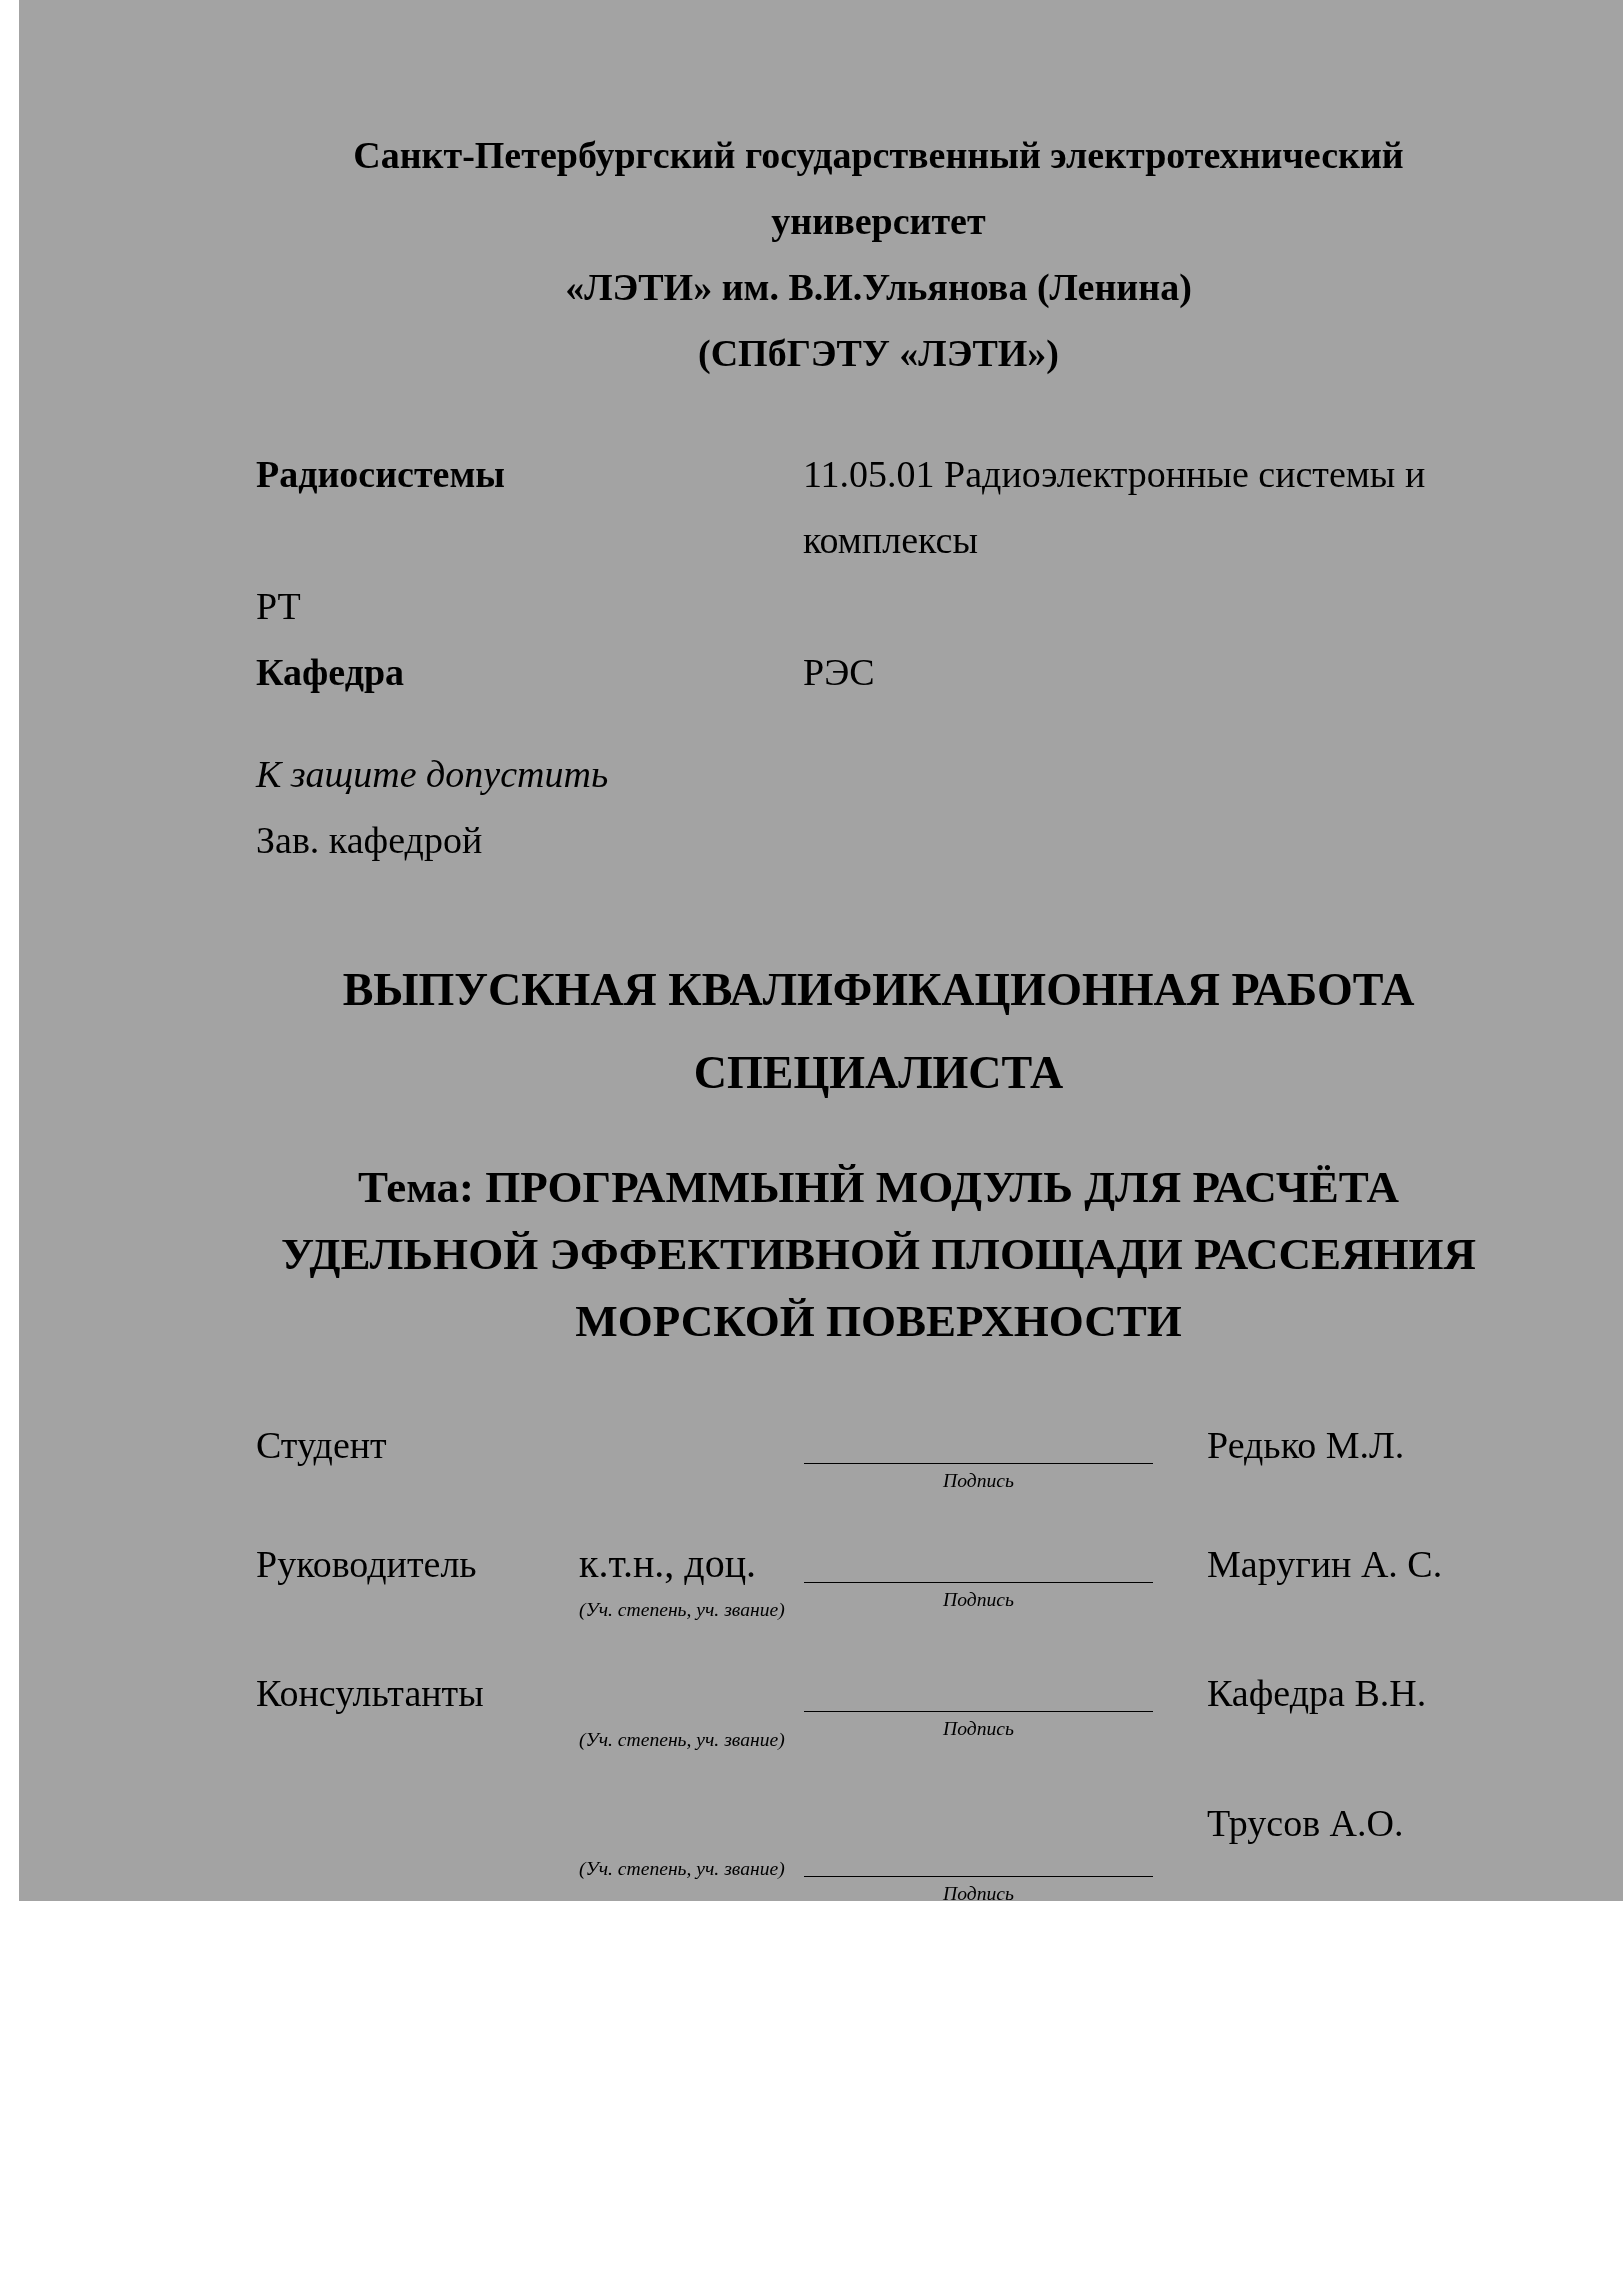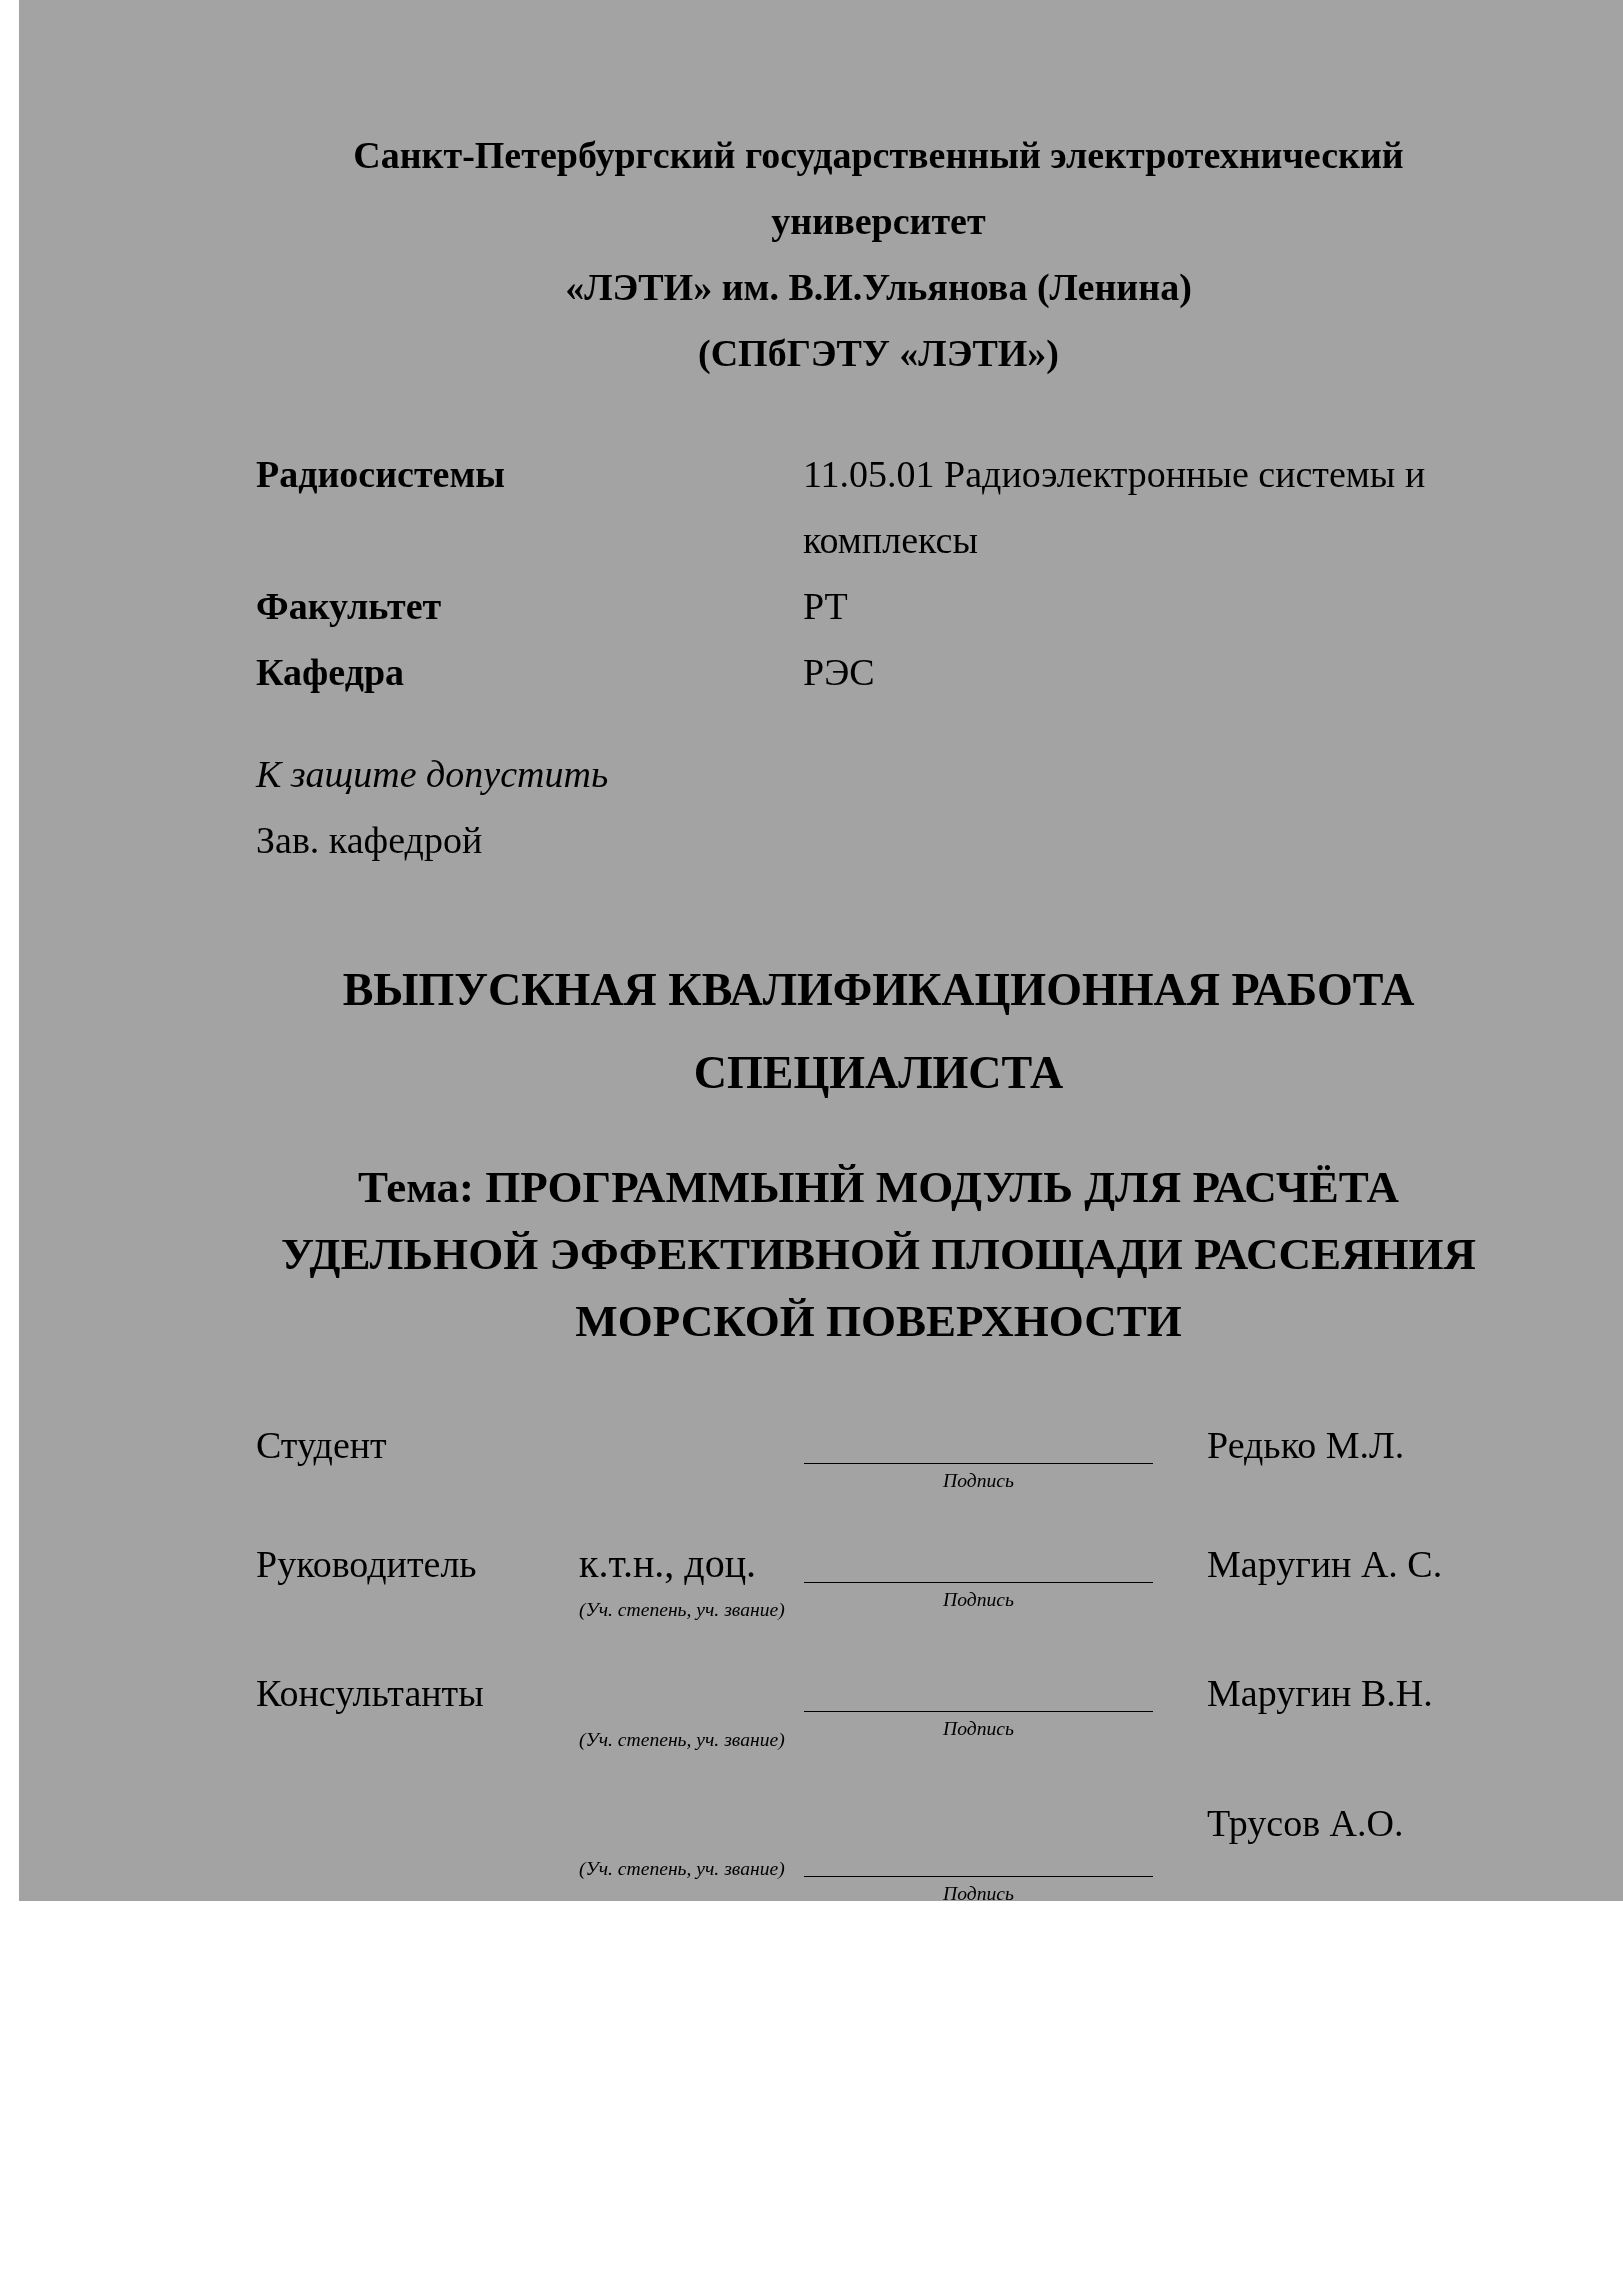--- a/index.html
+++ b/index.html
@@ -96,21 +96,20 @@
     <div>«ЛЭТИ» им. В.И.Ульянова (Ленина)</div>
     <div>(СПбГЭТУ «ЛЭТИ»)</div>
   </div>
 
   <div class="info-section">
     <div class="info-row">
       <div class="info-label">Радиосистемы</div>
       <div class="info-value">11.05.01 Радиоэлектронные системы и комплексы</div>
     </div>
     <div class="info-row">
-      <div class="info-label">Факультет</div>
       <div class="info-value">РТ</div>
     </div>
     <div class="info-row">
       <div class="info-label">Кафедра</div>
       <div class="info-value">РЭС</div>
     </div>
   </div>
 
   <div class="admission">
     <div class="admission-line1">К защите допустить</div>
@@ -155,21 +154,21 @@
     <div class="sig-row">
       <div class="col-role">Консультанты</div>
       <div class="col-degree">
         <div class="degree-spacer"></div>
         <div class="degree-caption">(Уч. степень, уч. звание)</div>
       </div>
       <div class="col-sig">
         <div class="sig-line"></div>
         <div class="sig-caption">Подпись</div>
       </div>
-      <div class="col-name">Маругин В.Н.</div>
+      <div class="col-name">Кафедра В.Н.</div>
     </div>
 
     <div class="sig-row">
       <div class="col-role"></div>
       <div class="col-degree">
         <div class="degree-spacer"></div>
         <div class="degree-caption">(Уч. степень, уч. звание)</div>
       </div>
       <div class="col-sig">
         <div class="sig-spacer"></div>

